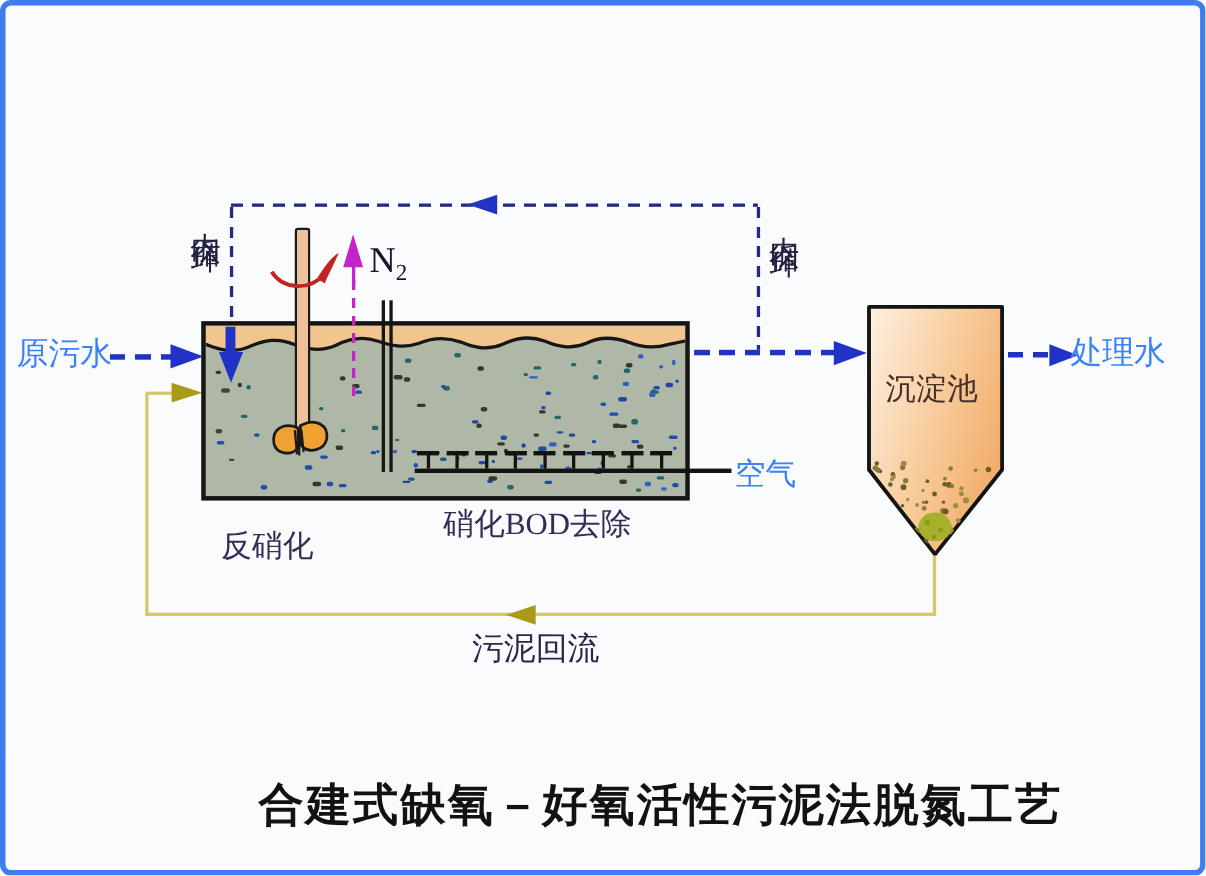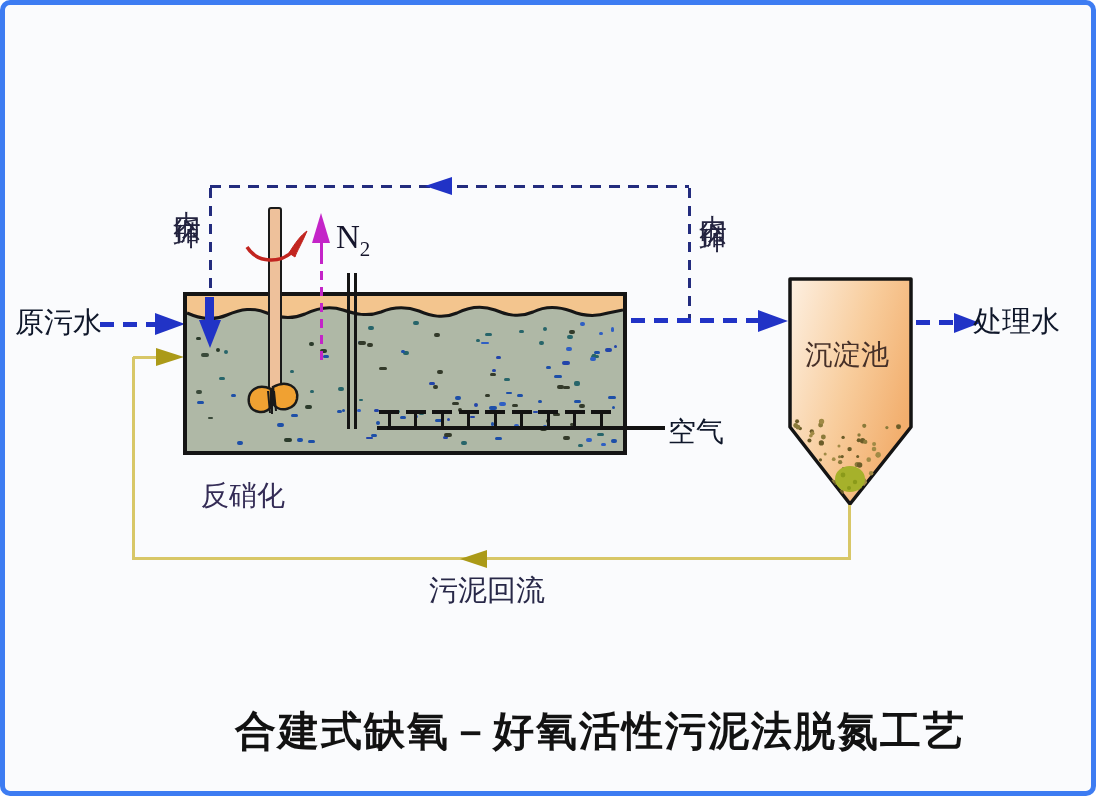--- a/index.html
+++ b/index.html
@@ -8,21 +8,21 @@
     width:1096px;height:796px;
     box-sizing:border-box;
     background:#fafbfd;
     border:5px solid #3d7cf2;
     border-radius:10px;
     overflow:hidden;
     font-family:"Liberation Serif", serif;
   }
   .abs{position:absolute;}
   .label{
-    color:#0f172a;
+    color:#3b82f6;
     font-size:29px;
     white-space:nowrap;
     line-height:1.05;
   }
   .zone-label{color:#342c56;font-size:28px;}
   .vtext{
     writing-mode:vertical-rl;
     text-orientation:upright;
     letter-spacing:7px;
     font-size:27px;
@@ -257,20 +257,21 @@
       <div class="diffuser-cap" style="left: 159px;"></div>
       <div class="diffuser-stem" style="left: 167.5px;"></div>
       <div class="diffuser-cap" style="left: 185.5px;"></div>
       <div class="diffuser-stem" style="left: 194px;"></div>
       <div class="diffuser-cap" style="left: 212px;"></div>
       <div class="diffuser-stem" style="left: 220.5px;"></div>
     </div>
   <div class="abs label" style="left:663px;top:412px;font-size:28px;">空气</div>
 
   <div class="abs zone-label" style="left:196px;top:472px;">反硝化</div>
+  <div class="abs zone-label" style="left:398px;top:452px;">硝化BOD去除</div>
 
   <div class="abs h-dash-thick" style="left:626px;top:313px;width:128px;"></div>
   <div class="abs tri tri-right-blue-big" style="left:753px;top:305px;"></div>
 
   <svg class="abs" style="left:782px;top:271px;" width="128" height="232">
     <defs>
       <linearGradient id="sedgrad" x1="0" y1="0" x2="1" y2="0.55">
         <stop offset="0" stop-color="var(--sed_light)"></stop>
         <stop offset="0.55" stop-color="var(--sed_mid)"></stop>
         <stop offset="1" stop-color="var(--sed_deep)"></stop>

